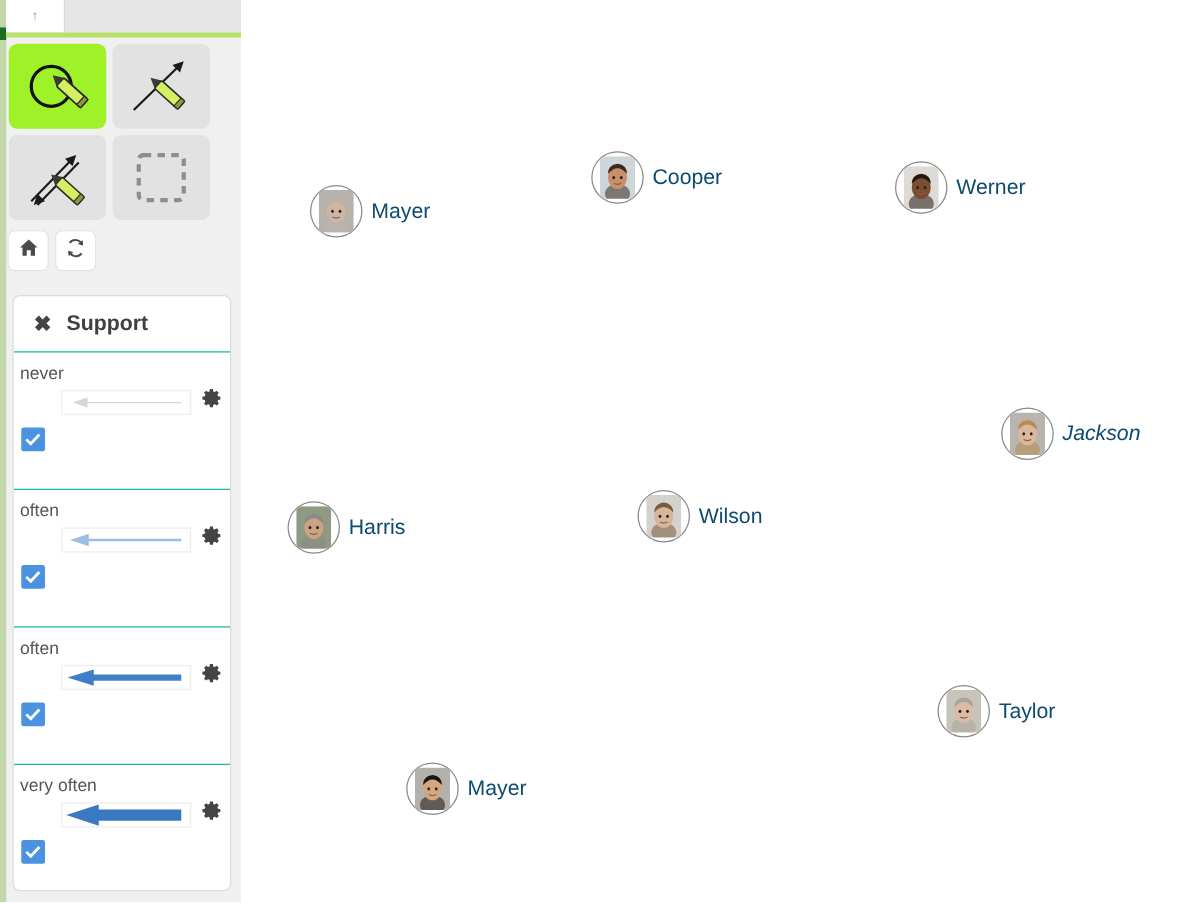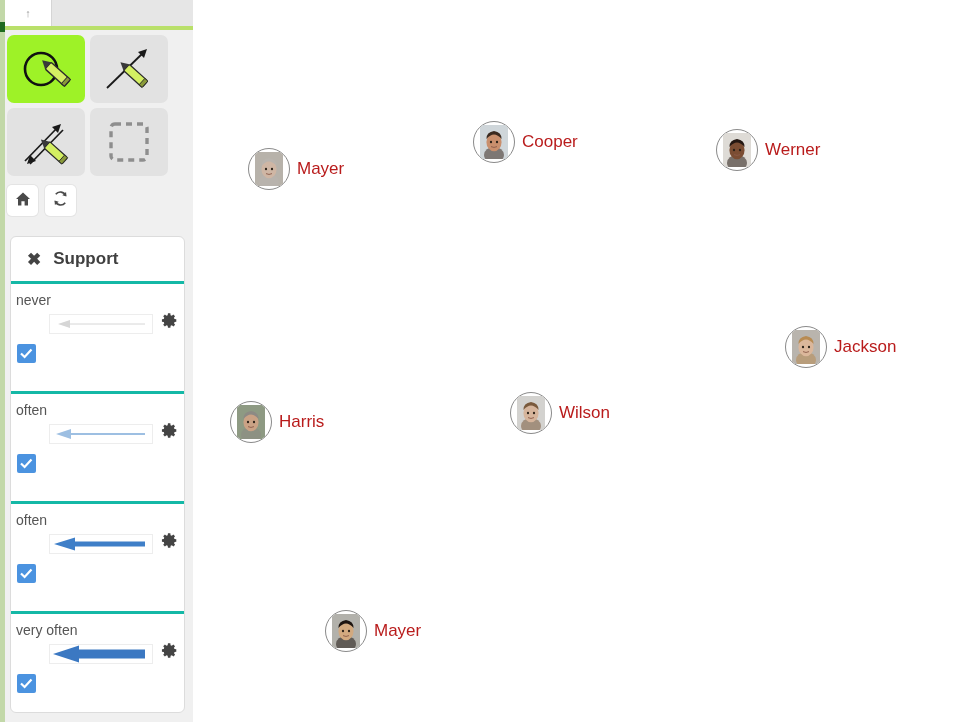--- a/index.html
+++ b/index.html
@@ -104,21 +104,21 @@
     font-size: 17px; color: #444; line-height: 1; cursor: pointer;
     font-weight: bold;
   }
   #legend-title {
     font-size: 17px; font-weight: bold; color: #404040;
   }
 
   .legend-item {
     position: relative;
     height: 110px;
-    border-top: 3px solid #14b8a6;
+    border-top: 1px solid #14b8a6;
   }
   .legend-item:first-of-type { border-top: none; }
   .li-label {
     position: absolute; left: 5px; top: 8px;
     font-size: 14px; color: #555;
   }
   .li-preview {
     position: absolute; left: 38px; top: 30px;
     width: 104px; height: 20px;
     border: 1px solid #ededed;
@@ -161,21 +161,21 @@
     flex: 0 0 auto;
   }
   .node-photo {
     position: absolute;
     left: 50%; top: 50%;
     transform: translate(-50%, -50%);
     width: 28px; height: 34px;
   }
   .node-label {
     font-size: 17px;
-    color: #b91c1c;
+    color: #0c4a6e;
     margin-left: 7px;
   }
 </style>
 </head>
 <body>
 
 <div id="app">
 
   <div id="sidebar">
 
@@ -399,21 +399,21 @@
             <ellipse cx="14" cy="30" rx="10" ry="8" fill="#241712" opacity="0.55"></ellipse>
             <ellipse cx="14" cy="17" rx="7.6" ry="9.2" fill="#7b4d33"></ellipse>
             <path d="M6.4 14 Q14 5 21.6 14 Q21.6 7 14 6 Q6.4 7 6.4 14 Z" fill="#241712"></path>
             <ellipse cx="11" cy="17" rx="1.1" ry="1.3" fill="#2a2018"></ellipse>
             <ellipse cx="17" cy="17" rx="1.1" ry="1.3" fill="#2a2018"></ellipse>
             <path d="M11 21.6 Q14 23.3 17 21.6" stroke="#8a5a48" stroke-width="0.9" fill="none"></path>
           </svg>
         </div>
         <span class="node-label">Werner</span>
       </div>
-      <div class="node" style="left: 592px; top: 326px;">
+      <div class="node" style="left: 608px; top: 326px; font-style: italic;">
         <div class="node-avatar">
           <svg class="node-photo" viewBox="0 0 28 34">
             <rect x="0" y="0" width="28" height="34" fill="#b9b4ad"></rect>
             <ellipse cx="14" cy="30" rx="10" ry="8" fill="#b88b52" opacity="0.55"></ellipse>
             <ellipse cx="14" cy="17" rx="7.6" ry="9.2" fill="#dbb79b"></ellipse>
             <path d="M6.4 14 Q14 5 21.6 14 Q21.6 7 14 6 Q6.4 7 6.4 14 Z" fill="#b88b52"></path>
             <ellipse cx="11" cy="17" rx="1.1" ry="1.3" fill="#2a2018"></ellipse>
             <ellipse cx="17" cy="17" rx="1.1" ry="1.3" fill="#2a2018"></ellipse>
             <path d="M11 21.6 Q14 23.3 17 21.6" stroke="#8a5a48" stroke-width="0.9" fill="none"></path>
           </svg>
@@ -441,20 +441,34 @@
             <ellipse cx="14" cy="30" rx="10" ry="8" fill="#7a5a3c" opacity="0.55"></ellipse>
             <ellipse cx="14" cy="17" rx="7.6" ry="9.2" fill="#d6b59c"></ellipse>
             <path d="M6.4 14 Q14 5 21.6 14 Q21.6 7 14 6 Q6.4 7 6.4 14 Z" fill="#7a5a3c"></path>
             <ellipse cx="11" cy="17" rx="1.1" ry="1.3" fill="#2a2018"></ellipse>
             <ellipse cx="17" cy="17" rx="1.1" ry="1.3" fill="#2a2018"></ellipse>
             <path d="M11 21.6 Q14 23.3 17 21.6" stroke="#8a5a48" stroke-width="0.9" fill="none"></path>
           </svg>
         </div>
         <span class="node-label">Wilson</span>
       </div>
+      <div class="node" style="left: 557px; top: 548px;">
+        <div class="node-avatar">
+          <svg class="node-photo" viewBox="0 0 28 34">
+            <rect x="0" y="0" width="28" height="34" fill="#c8c4bb"></rect>
+            <ellipse cx="14" cy="30" rx="10" ry="8" fill="#a9a49c" opacity="0.55"></ellipse>
+            <ellipse cx="14" cy="17" rx="7.6" ry="9.2" fill="#d9bda6"></ellipse>
+            <path d="M6.4 14 Q14 5 21.6 14 Q21.6 7 14 6 Q6.4 7 6.4 14 Z" fill="#a9a49c"></path>
+            <ellipse cx="11" cy="17" rx="1.1" ry="1.3" fill="#2a2018"></ellipse>
+            <ellipse cx="17" cy="17" rx="1.1" ry="1.3" fill="#2a2018"></ellipse>
+            <path d="M11 21.6 Q14 23.3 17 21.6" stroke="#8a5a48" stroke-width="0.9" fill="none"></path>
+          </svg>
+        </div>
+        <span class="node-label">Taylor</span>
+      </div>
       <div class="node" style="left: 132px; top: 610px;">
         <div class="node-avatar">
           <svg class="node-photo" viewBox="0 0 28 34">
             <rect x="0" y="0" width="28" height="34" fill="#b2b1ab"></rect>
             <ellipse cx="14" cy="30" rx="10" ry="8" fill="#1d1410" opacity="0.55"></ellipse>
             <ellipse cx="14" cy="17" rx="7.6" ry="9.2" fill="#d2a97f"></ellipse>
             <path d="M6.4 14 Q14 5 21.6 14 Q21.6 7 14 6 Q6.4 7 6.4 14 Z" fill="#1d1410"></path>
             <ellipse cx="11" cy="17" rx="1.1" ry="1.3" fill="#2a2018"></ellipse>
             <ellipse cx="17" cy="17" rx="1.1" ry="1.3" fill="#2a2018"></ellipse>
             <path d="M11 21.6 Q14 23.3 17 21.6" stroke="#8a5a48" stroke-width="0.9" fill="none"></path>

